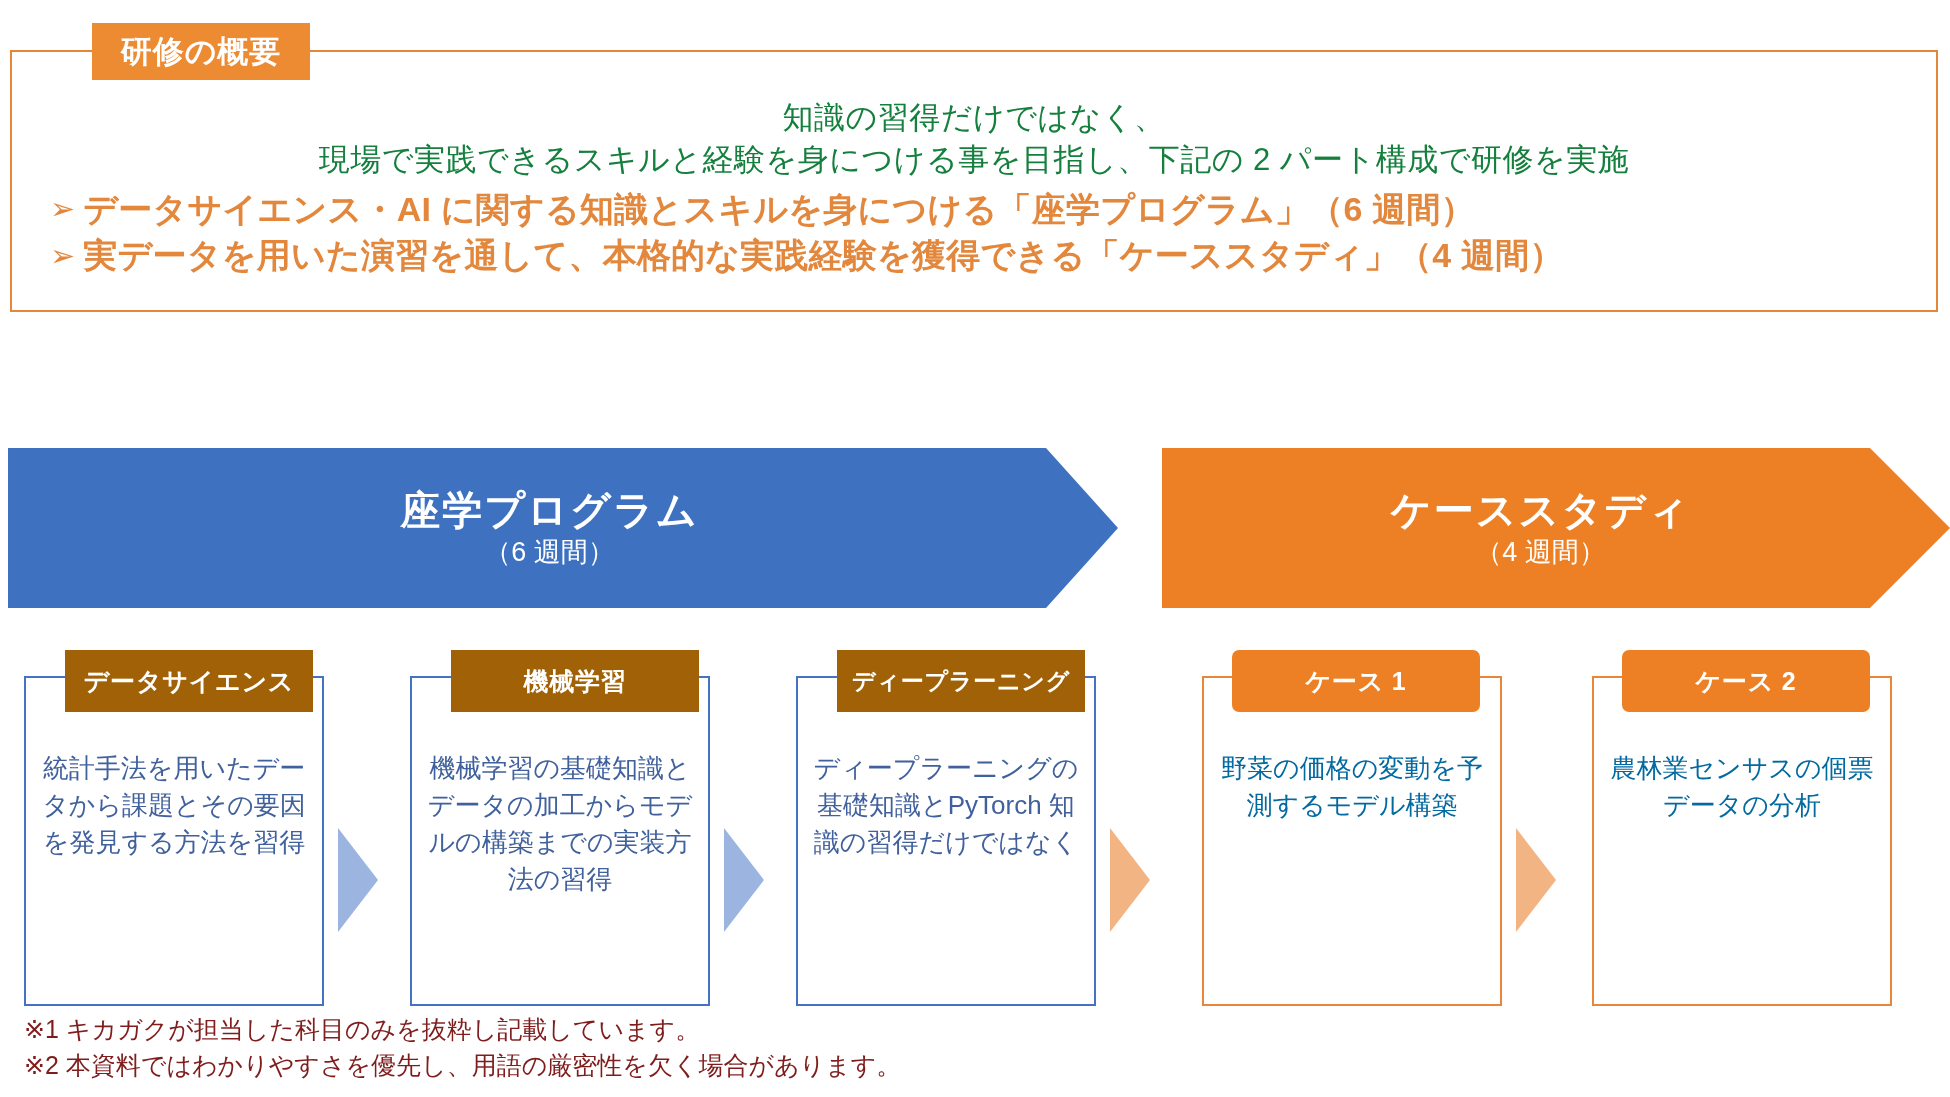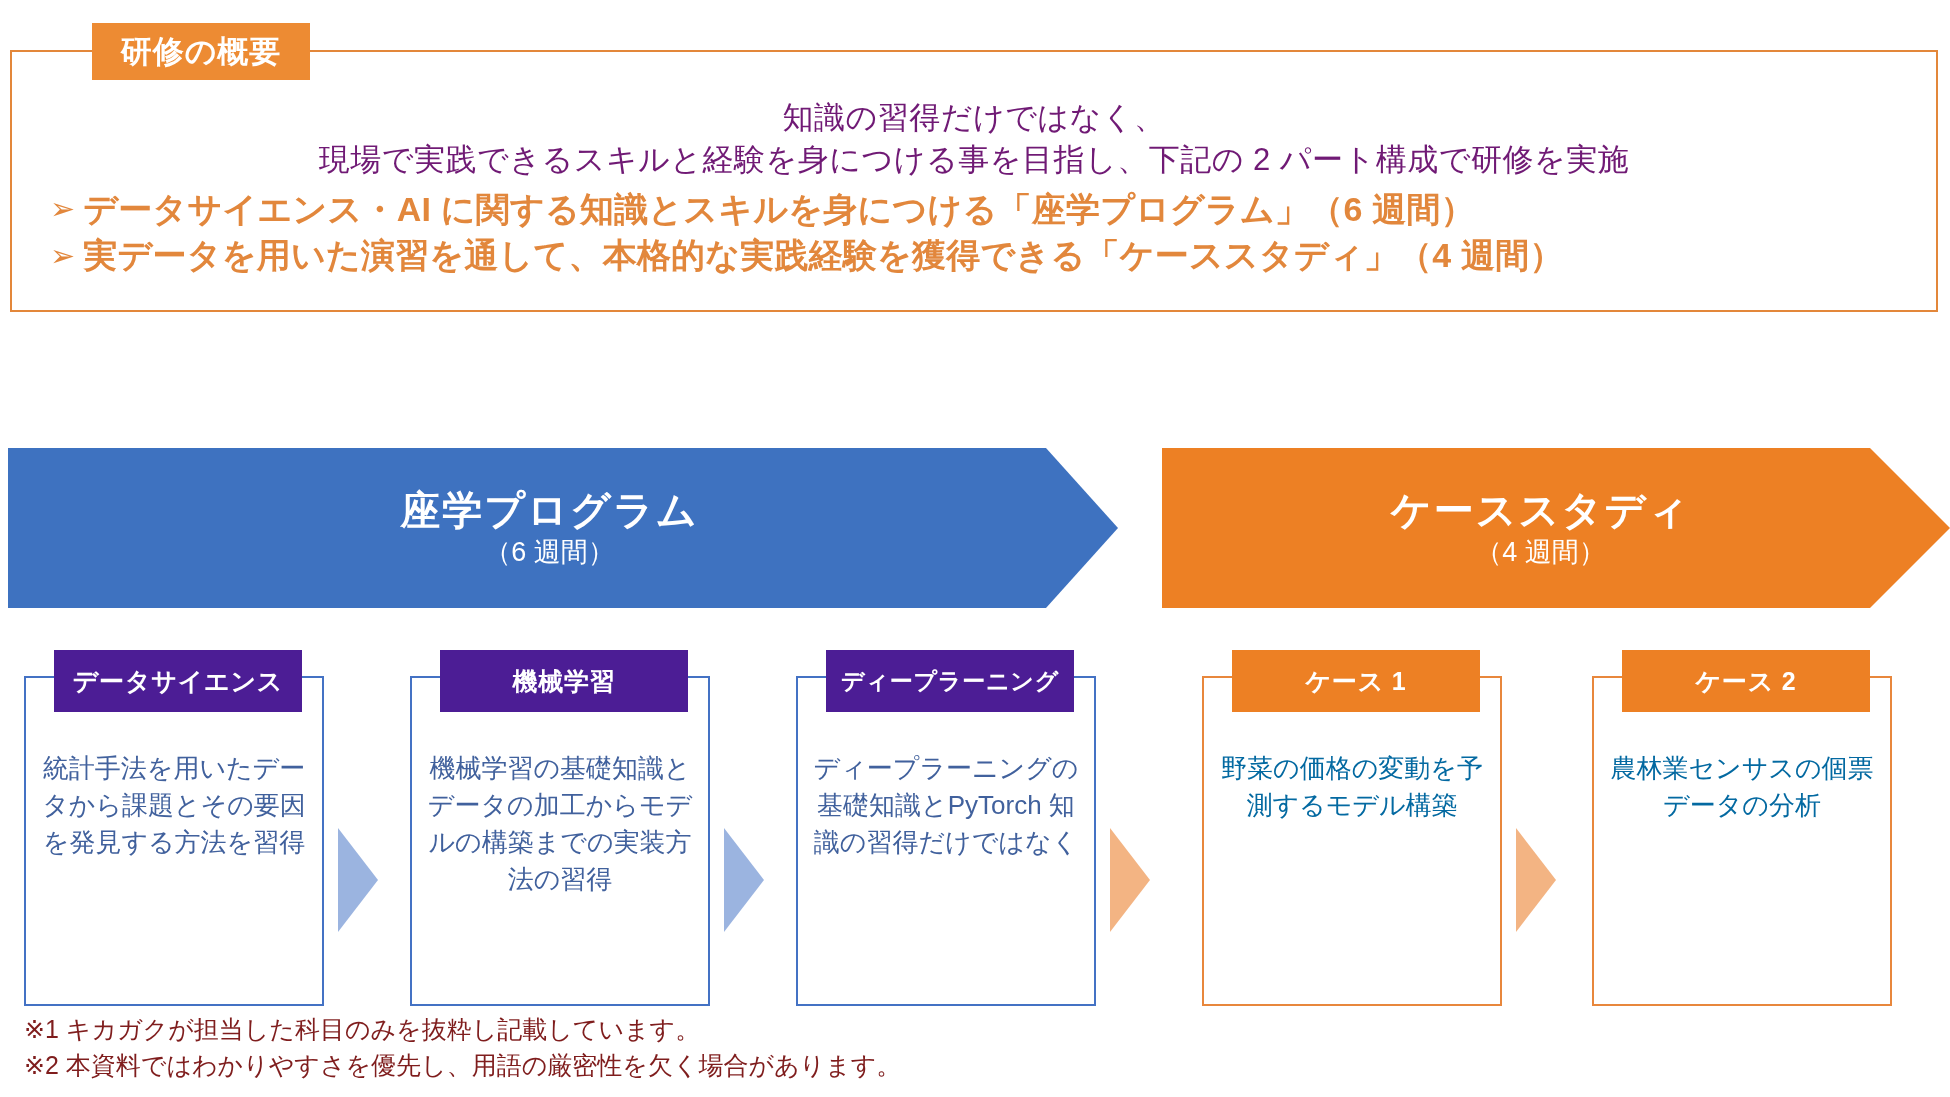--- a/index.html
+++ b/index.html
@@ -52,21 +52,21 @@
     top: 50px;
     width: 1928px;
     height: 262px;
     box-sizing: border-box;
     padding: 48px 26px 0 26px;
     z-index: 3;
   }
 
   .intro-line {
     text-align: center;
-    color: #701a75;
+    color: #15803d;
     font-size: 31px;
     line-height: 1.28;
     font-weight: 400;
     letter-spacing: 0.5px;
     white-space: nowrap;
   }
   .intro-line.l2 { margin-top: 2px; }
 
   .bullet-row {
     display: flex;
@@ -169,22 +169,22 @@
     box-sizing: border-box;
   }
   .card-header span {
     color: #ffffff;
     font-size: 25px;
     font-weight: bold;
     letter-spacing: 0.8px;
     line-height: 1;
     white-space: nowrap;
   }
-  .hdr-blue   { background: #4c1d95; }
-  .hdr-orange { background: #ED8024; }
+  .hdr-blue   { background: #a16207; margin-left: 11px; }
+  .hdr-orange { background: #ED8024; border-radius: 7px; }
   .card-header.narrow span { font-size: 23px; }
 
   .card-body {
     position: absolute;
     left: 0;
     right: 0;
     top: 72px;
     padding: 0 12px;
     text-align: center;
     font-size: 26px;

